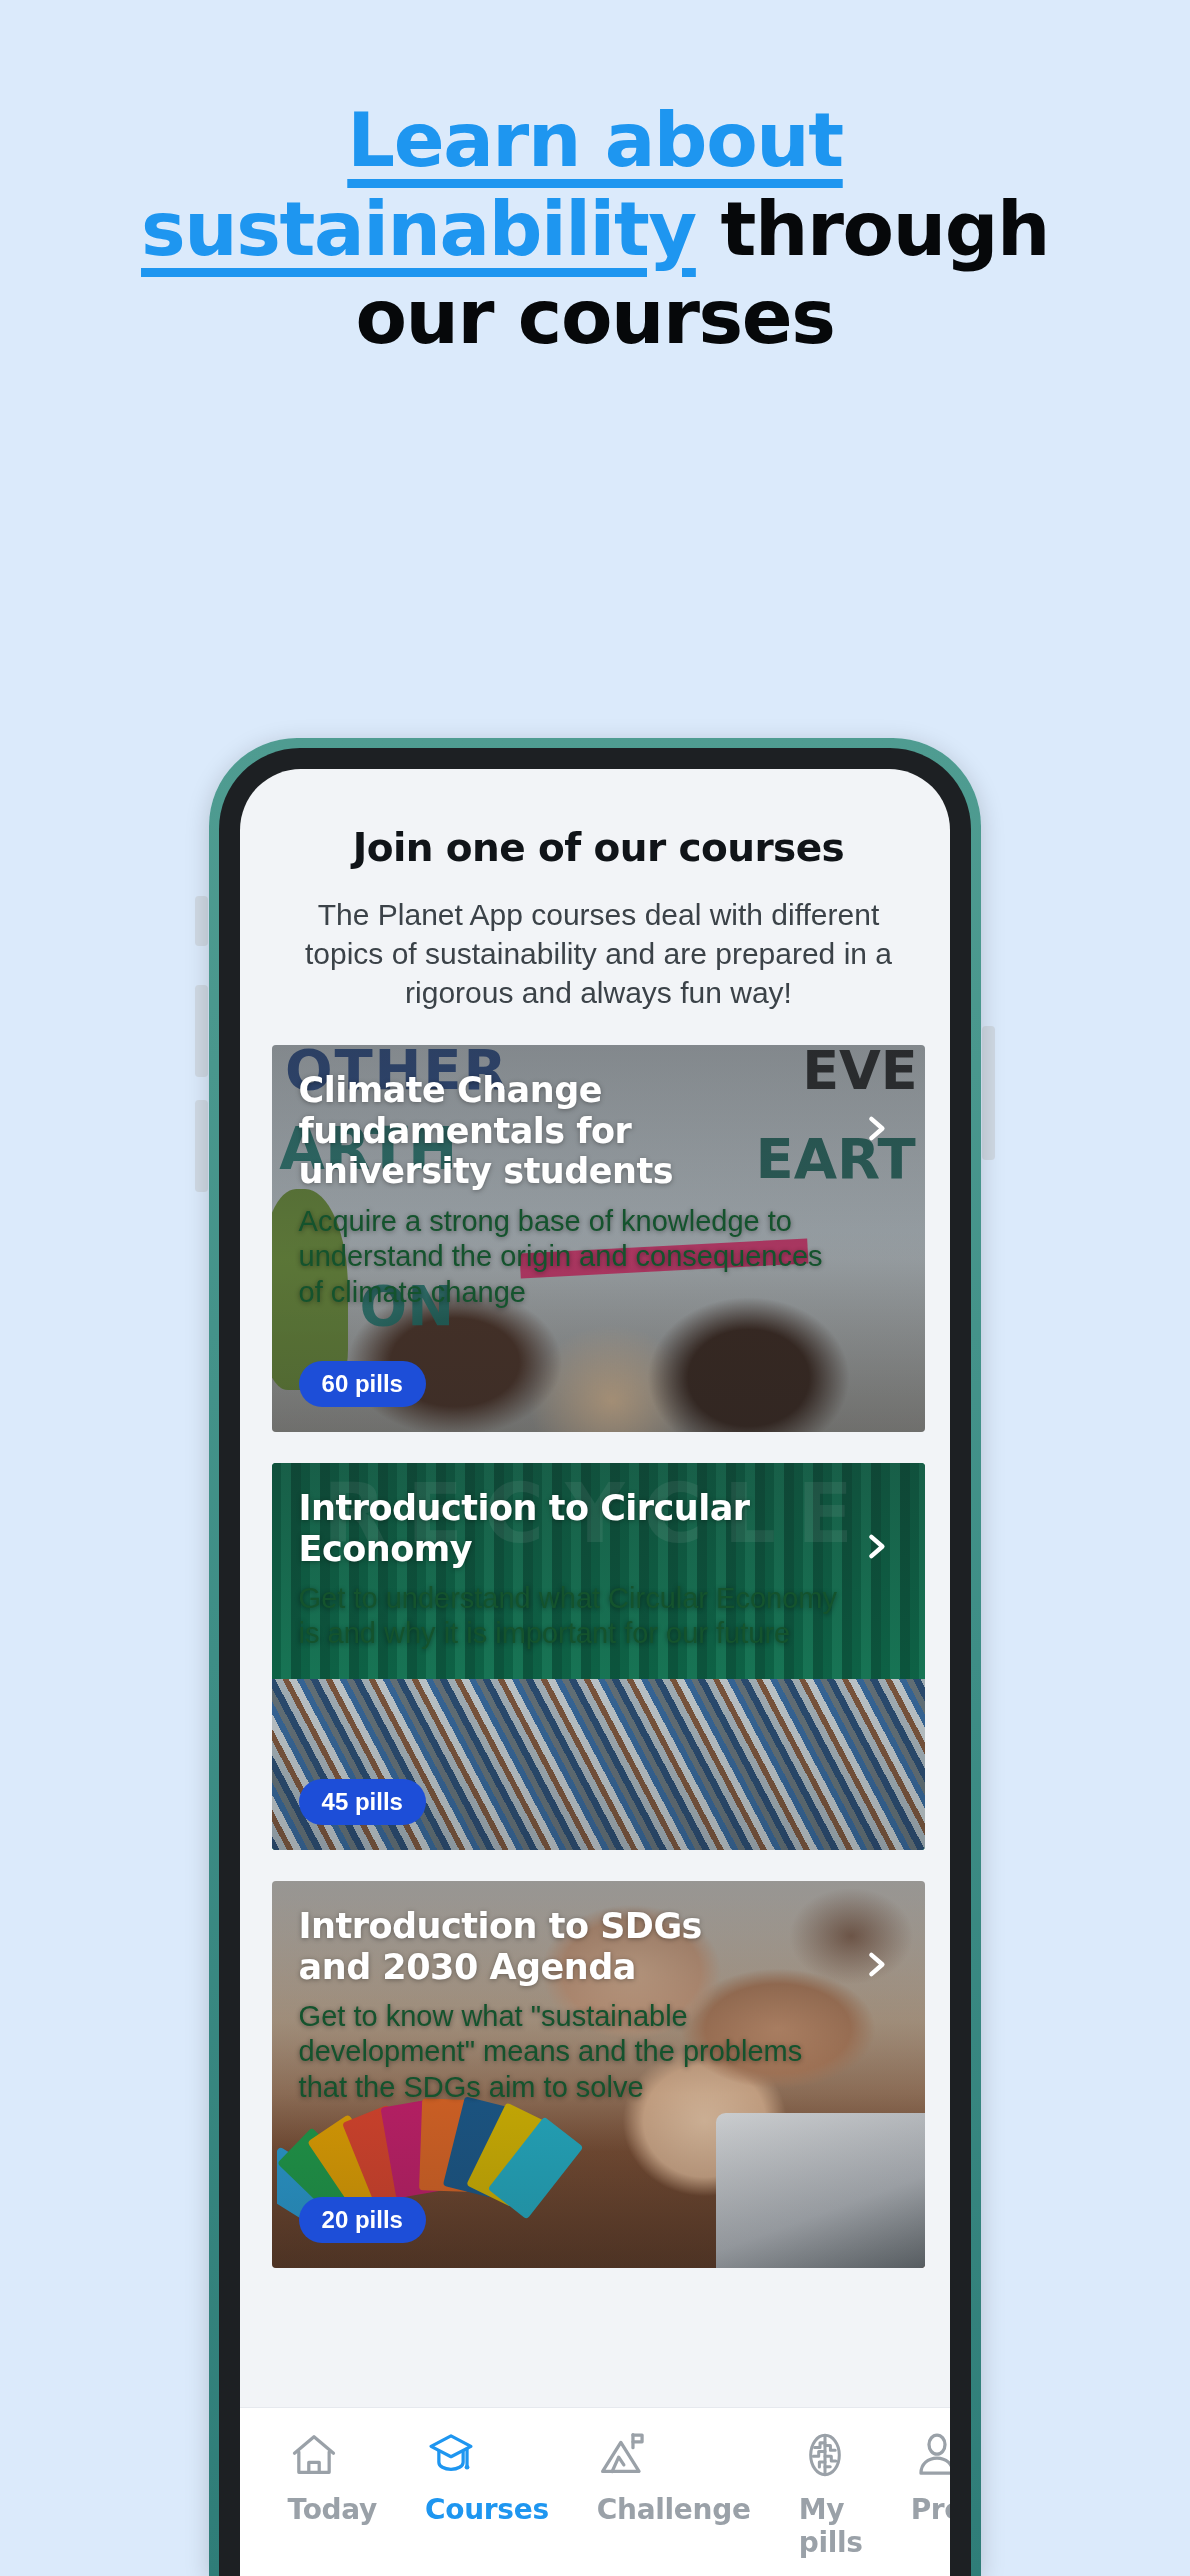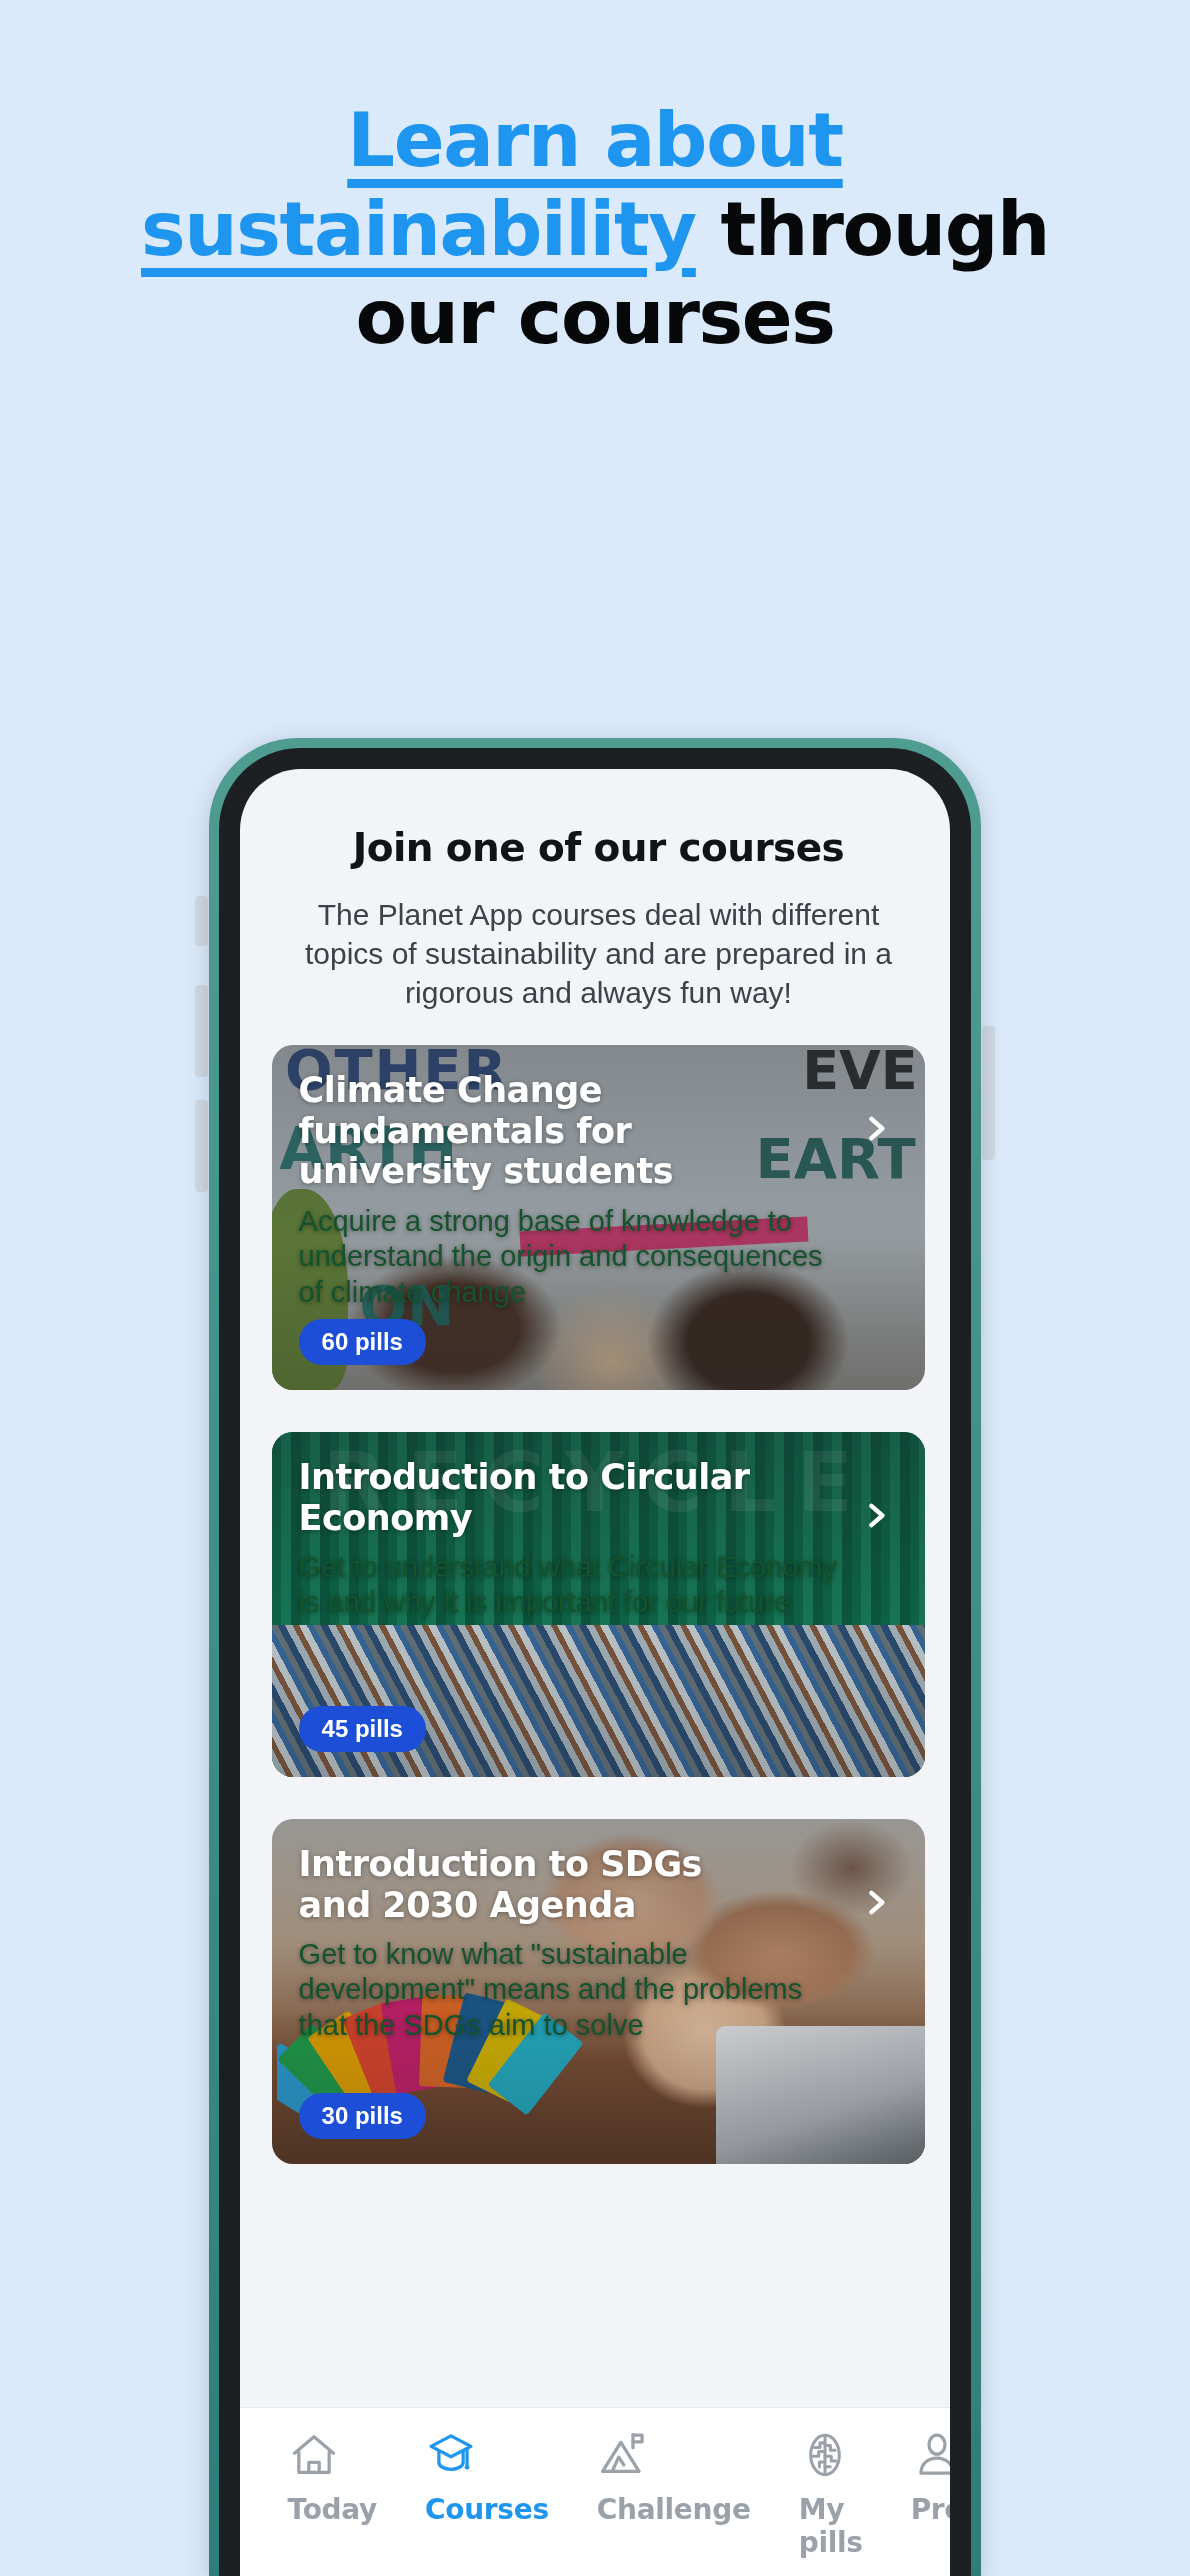--- a/index.html
+++ b/index.html
@@ -100,24 +100,24 @@
     line-height:1.30;
     color:#3b4248;
     padding:0 11.5px;
     margin-bottom:33px;
     font-weight:300;
   }
 
   
   .course {
     position:relative;
-    height:345px;
-    border-radius:21px;
+    height:387px;
+    border-radius:4px;
     overflow:hidden;
-    margin-bottom:42px;
+    margin-bottom:31px;
     display:block;
   }
   .course .bg { position:absolute; inset:0; }
   .course .veil {
     position:absolute; inset:0;
     background:linear-gradient(180deg,rgba(25,30,35,.34) 0%,rgba(25,30,35,.12) 55%,rgba(25,30,35,.26) 100%);
   }
   .course .content {
     position:absolute; inset:0;
     padding:25px 27px 0 27px;
@@ -337,21 +337,21 @@
               <rect x="216" y="80" width="52" height="96" rx="4" fill="#d9b800" transform="rotate(26 242 128)"></rect>
               <rect x="244" y="94" width="52" height="96" rx="4" fill="#24b0c7" transform="rotate(38 270 142)"></rect>
             </g>
           </svg>
         </div>
         <div class="veil"></div>
         <div class="content">
           <h3>Introduction to SDGs and 2030 Agenda</h3>
           <p>Get to know what "sustainable development" means and the problems that the SDGs aim to solve</p>
         </div>
-        <div class="pill">30 pills</div>
+        <div class="pill">20 pills</div>
         <svg class="chev" viewBox="0 0 24 24" fill="none" stroke="#ffffff" stroke-width="3.2" stroke-linecap="round" stroke-linejoin="round">
           <polyline points="9 5 17 12 9 19"></polyline>
         </svg>
       </div>
 
     </div>
 
     <div class="tabbar">
 
       <div class="tab">

